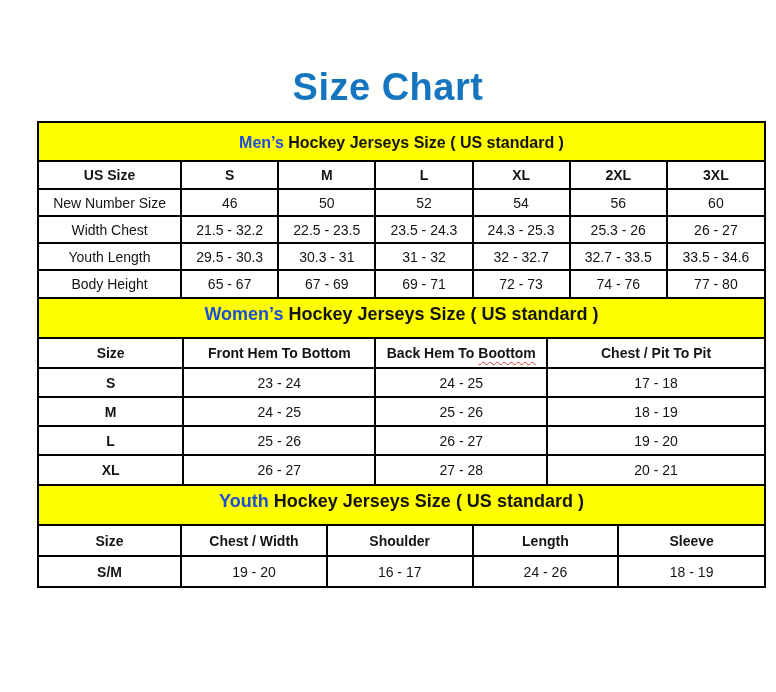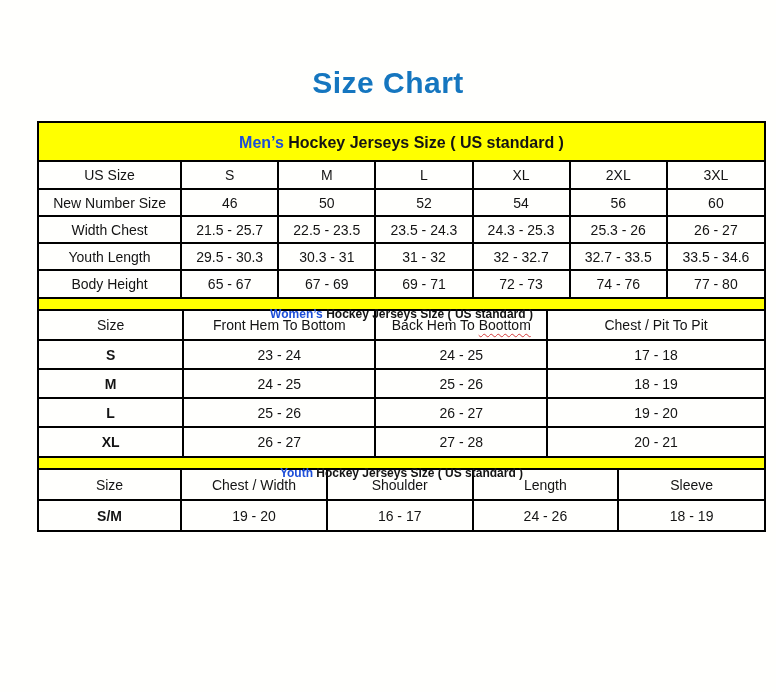--- a/index.html
+++ b/index.html
@@ -4,41 +4,41 @@
 <style>
   * { margin:0; padding:0; box-sizing:border-box; }
   html,body { background:#ffffff; }
   body { font-family:"Liberation Sans", sans-serif; }
   .sheet {
     position:relative; width:776px; height:692px;
     background:#fffffd; overflow:hidden;
   }
   .title {
     position:absolute; top:66px; left:0; width:776px;
-    text-align:center; font-weight:bold; font-size:30px;
+    text-align:center; font-weight:bold; font-size:38px;
     color:#1576bf; letter-spacing:0.5px;
   }
   .tables {
     position:absolute; left:37px; top:121px; width:729px;
     border:2px solid #000;
   }
   .banner {
     background:#ffff00; text-align:center; font-weight:bold;
     color:#141414; border-top:2px solid #000; border-bottom:2px solid #000;
-    height:14px; line-height:31px; font-size:12px;
+    height:42px; line-height:31px; font-size:18px;
   }
   .banner.first { border-top:0; height:39px; line-height:39px; font-size:16px; }
   .banner .hl { color:#1d4ed8; }
   table { width:100%; border-collapse:collapse; table-layout:fixed; border-style:hidden; }
   th, td {
     border:2px solid #000; text-align:center; vertical-align:middle;
     color:#141414; font-size:14px; padding:0 2px;
     overflow:hidden; white-space:nowrap;
   }
-  th { font-weight:normal; }
+  th { font-weight:bold; }
   td { font-weight:normal; }
   td.b { font-weight:bold; }
   .mens th, .mens td { height:27px; }
   .womens th, .womens td { height:29px; }
   .youth th, .youth td { height:30px; }
   .mens col.c0 { width:19.6%; } .mens col.cn { width:13.4%; }
   .womens col.w0 { width:19.9%; } .womens col.w1 { width:26.5%; }
   .womens col.w2 { width:23.7%; } .womens col.w3 { width:29.9%; }
   .youth col.y0 { width:19.6%; } .youth col.yn { width:20.1%; }
   .sp {
@@ -82,21 +82,21 @@
         <td>New Number Size</td>
         <td>46</td>
         <td>50</td>
         <td>52</td>
         <td>54</td>
         <td>56</td>
         <td>60</td>
       </tr>
       <tr>
         <td>Width Chest</td>
-        <td>21.5 - 25.7</td>
+        <td>21.5 - 32.2</td>
         <td>22.5 - 23.5</td>
         <td>23.5 - 24.3</td>
         <td>24.3 - 25.3</td>
         <td>25.3 - 26</td>
         <td>26 - 27</td>
       </tr>
       <tr>
         <td>Youth Length</td>
         <td>29.5 - 30.3</td>
         <td>30.3 - 31</td>

